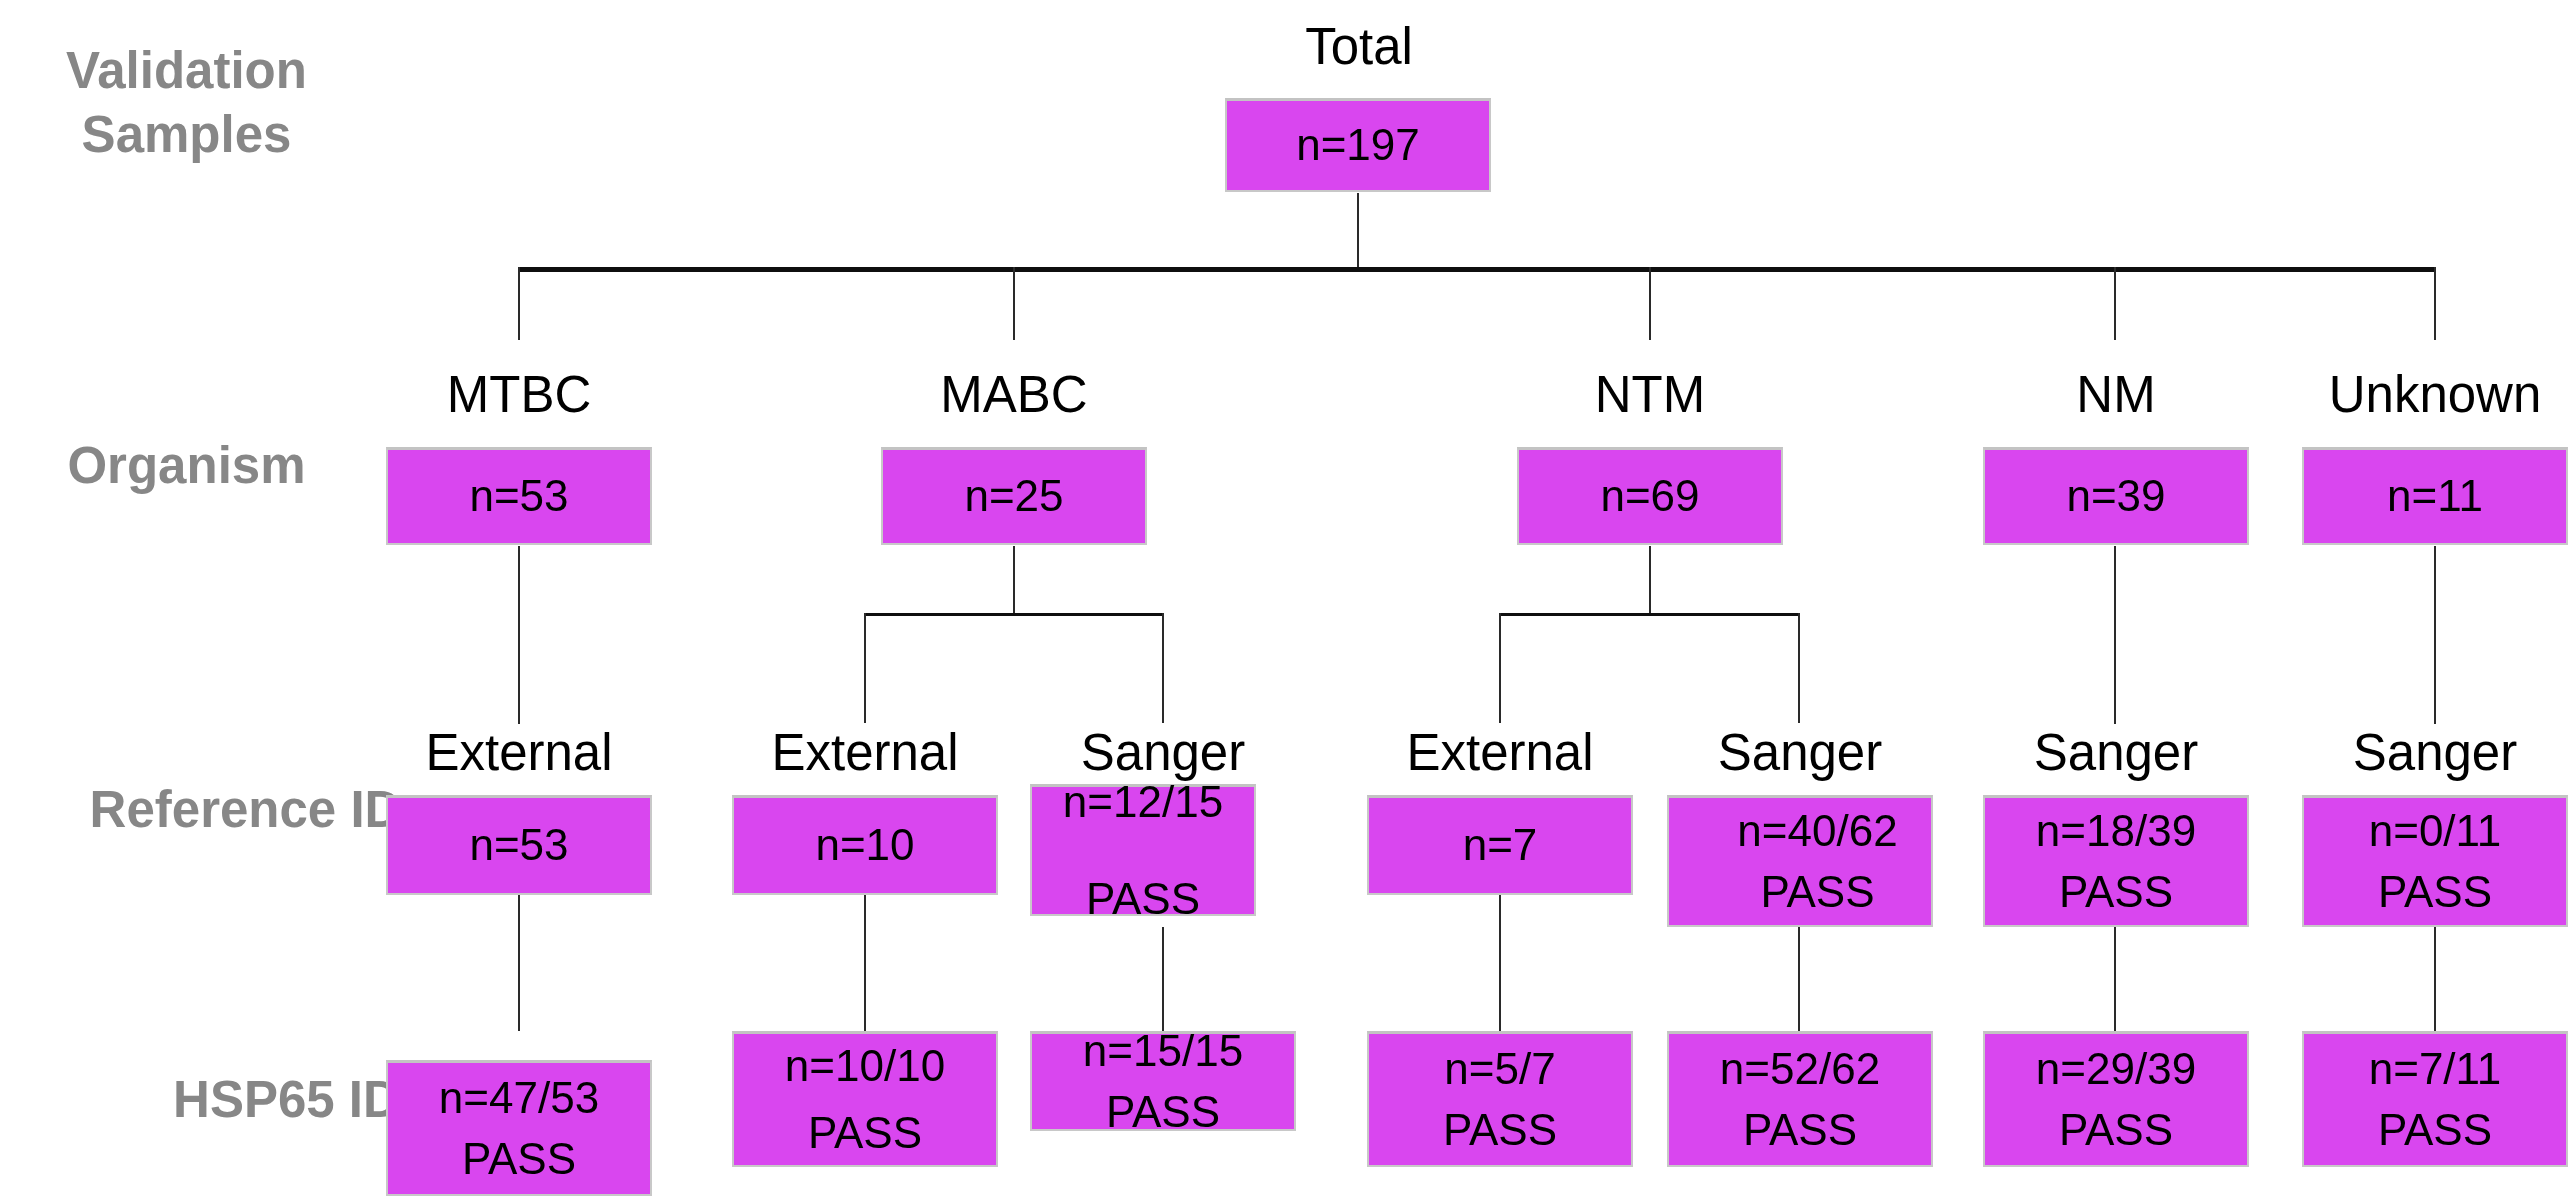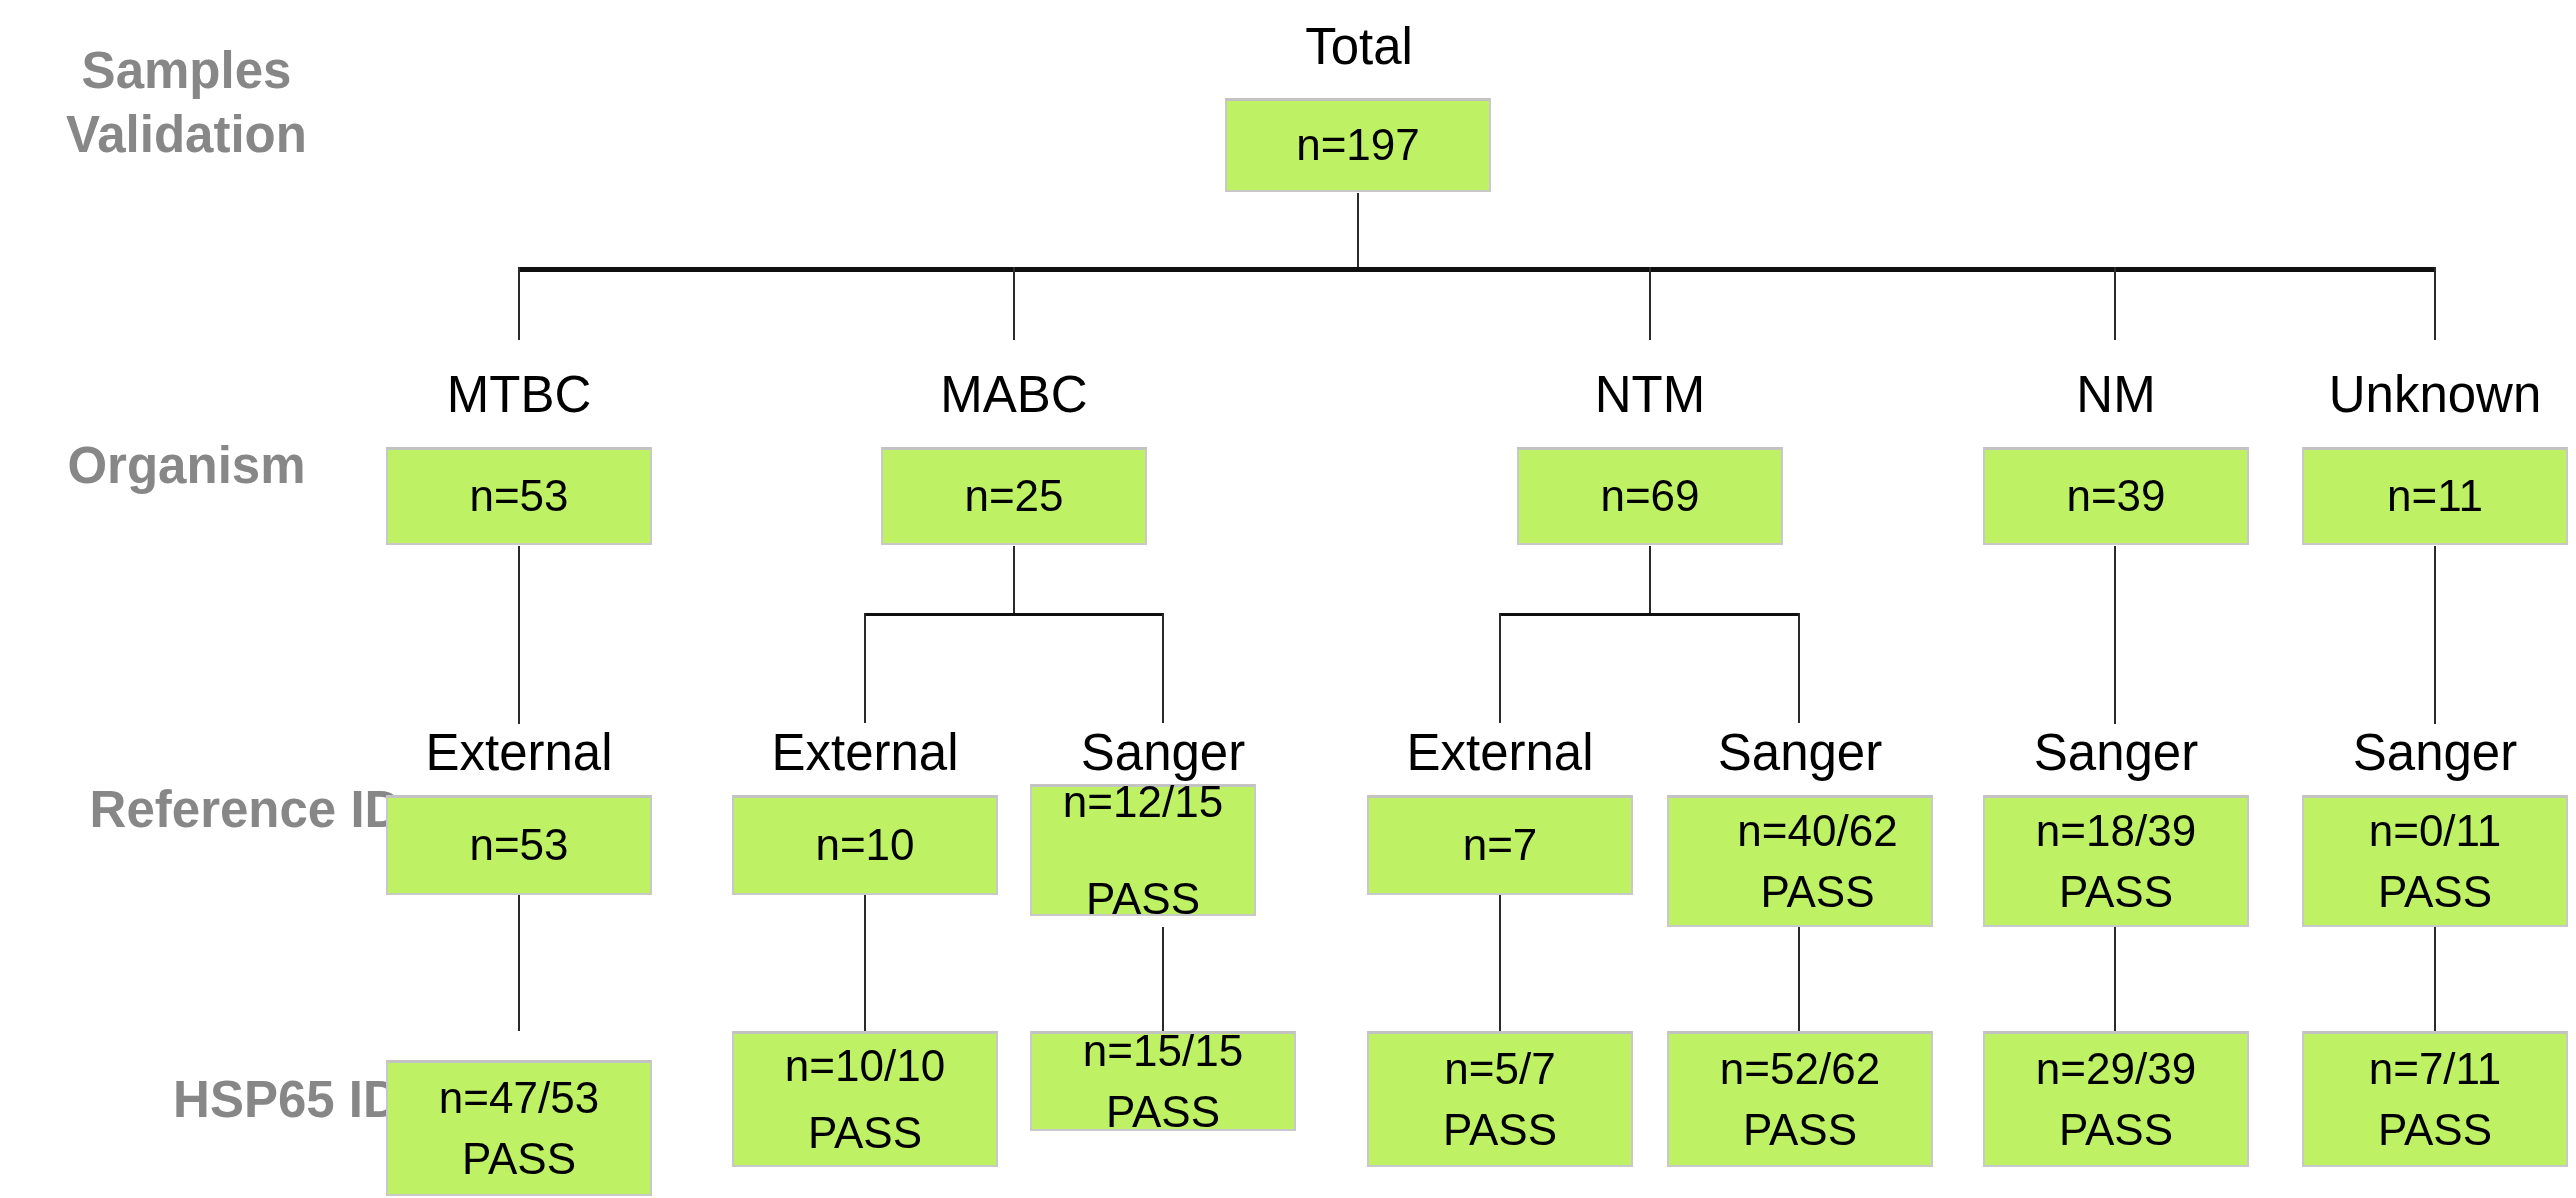--- a/index.html
+++ b/index.html
@@ -7,21 +7,21 @@
     position: relative;
     width: 2576px;
     height: 1198px;
     background: #ffffff;
     overflow: hidden;
     font-family: "Liberation Sans", "DejaVu Sans", sans-serif;
   }
   .box {
     position: absolute;
     box-sizing: border-box;
-    background: #bef264;
+    background: #d946ef;
     border: 2.7px solid #c8c8c8;
     border-top: 3.3px solid #c3c3c3;
     display: flex;
     flex-direction: column;
     align-items: center;
     justify-content: center;
     font-size: 44px;
     line-height: 1.38;
     color: #000000;
     text-align: center;
@@ -45,22 +45,22 @@
   .vline { position: absolute; width: 2px;  background: #2a2a2a; }
   .hline { position: absolute; height: 4.7px; background: #0f0f0f; }
   .hline-sub { position: absolute; height: 3.3px; background: #0f0f0f; }
 </style>
 </head>
 <body>
 
 <div id="stage">
 
   <div class="gray-label" style="left:0px; top:39px; width:373px;">
+    <div>Validation</div>
     <div>Samples</div>
-    <div>Validation</div>
   </div>
   <div class="gray-label" style="left:0px; top:434px; width:373px;">Organism</div>
   <div class="gray-label" style="left:59px; top:778px; width:373px;">Reference ID</div>
   <div class="gray-label" style="left:100px; top:1068px; width:373px;">HSP65 ID</div>
 
   <div class="node-label" style="left:1126px; top:17.3px; width:466px;">Total</div>
   <div class="box" style="left:1225px; top:98px; width:266px; height:94px;">
     <span>n=197</span>
   </div>
 

